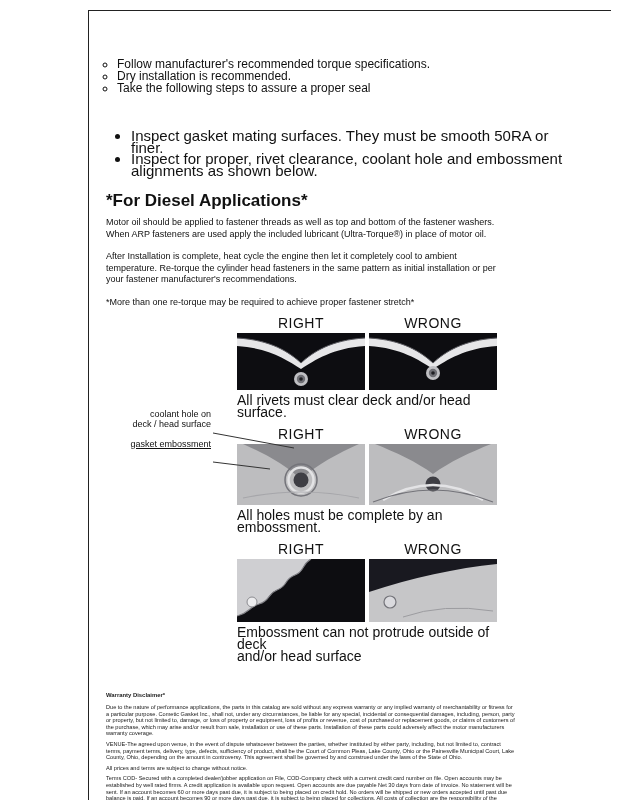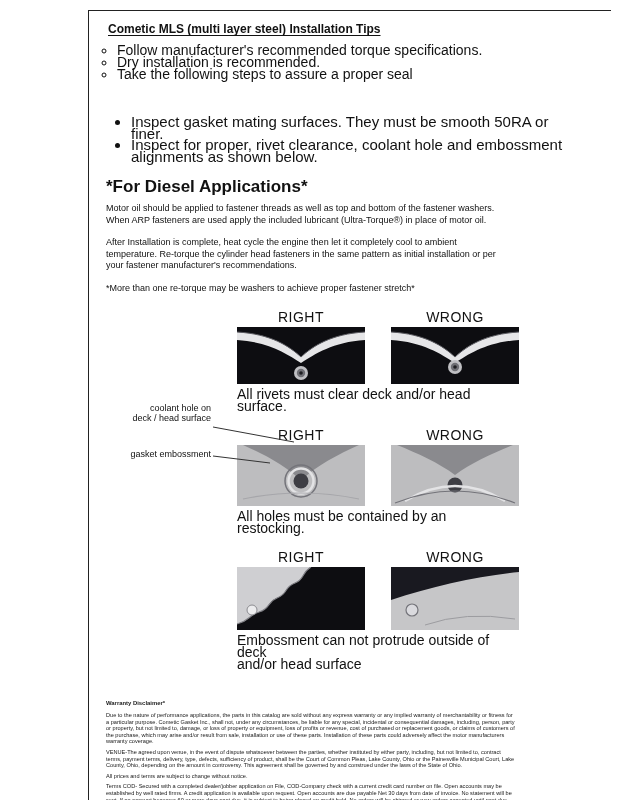--- a/index.html
+++ b/index.html
@@ -2,65 +2,64 @@
 <html><head>
 <meta charset="utf-8">
 <style>
   html,body{margin:0;padding:0;}
   body{width:618px;height:800px;background:#ffffff;font-family:"Liberation Sans",sans-serif;color:#111;position:relative;overflow:hidden;}
   .frame-top{position:absolute;top:10px;left:88px;width:523px;height:1px;background:#222;}
   .frame-left{position:absolute;top:10px;left:88px;width:1px;height:790px;background:#222;}
   .content{position:absolute;left:106px;top:22px;width:472px;}
   .title{font-size:12px;font-weight:bold;text-decoration:underline;text-underline-offset:2px;margin:0 0 8px 2px;}
   ul{margin:0;}
-  .tip-list{list-style-type:circle;padding-left:11px;font-size:14px;line-height:12px;}
+  .tip-list{list-style-type:circle;padding-left:11px;font-size:12px;line-height:12px;margin-top:36px;}
   .sub-list{list-style-type:disc;padding-left:25px;font-size:15px;line-height:11.5px;margin-top:36px;}
   .diesel-heading{font-size:17px;font-weight:bold;margin:15px 0 6px;}
   .para{font-size:9px;line-height:11.5px;max-width:398px;margin:0 0 11px;}
   .note{font-size:9px;line-height:11px;margin:0 0 7px;}
   .fig-section{position:relative;margin-left:131px;width:264px;}
-  .fig-row{display:flex;gap:26px;margin-top:15px;}
+  .fig-row{display:flex;gap:4px;}
   .fig-col{display:flex;flex-direction:column;align-items:center;}
   .fig-label{font-size:14px;letter-spacing:.5px;line-height:16px;margin-bottom:2px;}
   .fig-img{display:block;}
   .fig-caption{font-size:14px;line-height:12px;margin:4px 0 8px;}
   .annotation{position:absolute;text-align:right;font-size:9px;line-height:10px;white-space:nowrap;}
   .ann-coolant{top:94px;right:calc(100% + 26px);}
-  .ann-emboss{top:140px;right:calc(100% + 26px);}
+  .ann-emboss{top:124px;right:calc(100% + 26px);text-decoration:underline;}
   .leader-lines{position:absolute;left:-30px;top:100px;pointer-events:none;}
   .disclaimer{margin-top:30px;width:410px;font-size:5.6px;line-height:6.6px;color:#1a1a1a;}
   .disclaimer-heading{font-size:5.9px;font-weight:bold;margin:0 0 6px;}
   .disclaimer p{margin:0 0 4px;}
   .disclaimer p.tight{margin:0;}
   .footer-code{margin-top:30px;width:347px;text-align:right;font-size:11.5px;letter-spacing:.3px;}
 </style>
 </head>
 <body>
 
 <div class="frame-top"></div>
 <div class="frame-left"></div>
 
 <div class="content">
 
-  <h1 class="title">Cometic MLS (multi layer steel) Installation Tips</h1>
 
   <ul class="tip-list">
     <li>Follow manufacturer's recommended torque specifications.</li>
     <li>Dry installation is recommended.</li>
     <li>Take the following steps to assure a proper seal</li>
   </ul>
   <ul class="sub-list">
     <li>Inspect gasket mating surfaces.  They must be smooth 50RA or finer.</li>
     <li>Inspect for proper, rivet clearance, coolant hole and embossment alignments as shown below.</li>
   </ul>
 
   <h2 class="diesel-heading">*For Diesel Applications*</h2>
   <p class="para">Motor oil should be applied to fastener threads as well as top and bottom of the fastener washers. When ARP fasteners are used apply the included lubricant (Ultra-Torque®) in place of motor oil.</p>
   <p class="para">After Installation is complete, heat cycle the engine then let it completely cool to ambient temperature. Re-torque the cylinder head fasteners in the same pattern as initial installation or per your fastener manufacturer's recommendations.</p>
-  <p class="note">*More than one re-torque may be washers to achieve proper fastener stretch*</p>
+  <p class="note">*More than one re-torque may be required to achieve proper fastener stretch*</p>
 
   <div class="fig-section">
 
     <div class="fig-row">
       <div class="fig-col">
         <div class="fig-label">RIGHT</div>
         <svg class="fig-img" width="128" height="57" viewBox="0 0 128 57">
           <rect width="128" height="57" fill="#0d0d11"></rect>
           <path d="M0,5 C34,7 52,19 64,30 C76,19 94,7 128,5 L128,13 C96,15 78,27 64,36 C50,27 32,15 0,13 Z" fill="#e6e6e8"></path>
           <path d="M0,5 C34,7 52,19 64,30 C76,19 94,7 128,5" fill="none" stroke="#5a5a60" stroke-width="1"></path>
@@ -99,21 +98,21 @@
         <div class="fig-label">WRONG</div>
         <svg class="fig-img" width="128" height="61" viewBox="0 0 128 61">
           <rect width="128" height="61" fill="#bdbdbf"></rect>
           <path d="M6,0 L122,0 C102,8 80,18 64,30 C48,18 26,8 6,0 Z" fill="#8a8a8e"></path>
           <circle cx="64" cy="40" r="7.5" fill="#3e3e44"></circle>
           <path d="M14,56 Q64,26 114,56" fill="none" stroke="#e3e3e5" stroke-width="2.5"></path>
           <path d="M4,58 Q64,34 124,58" fill="none" stroke="#74747a" stroke-width="1.2"></path>
         </svg>
       </div>
     </div>
-    <div class="fig-caption">All holes must be contained by an restocking.</div>
+    <div class="fig-caption">All holes must be complete by an embossment.</div>
 
     <div class="annotation ann-coolant">
       <div>coolant hole on</div>
       <div>deck / head surface</div>
     </div>
     <div class="annotation ann-emboss">gasket embossment</div>
     <svg class="leader-lines" width="130" height="70" viewBox="0 0 130 70">
       <line x1="6" y1="18" x2="87" y2="33" stroke="#333" stroke-width="1"></line>
       <line x1="6" y1="47" x2="63" y2="54" stroke="#333" stroke-width="1"></line>
     </svg>

